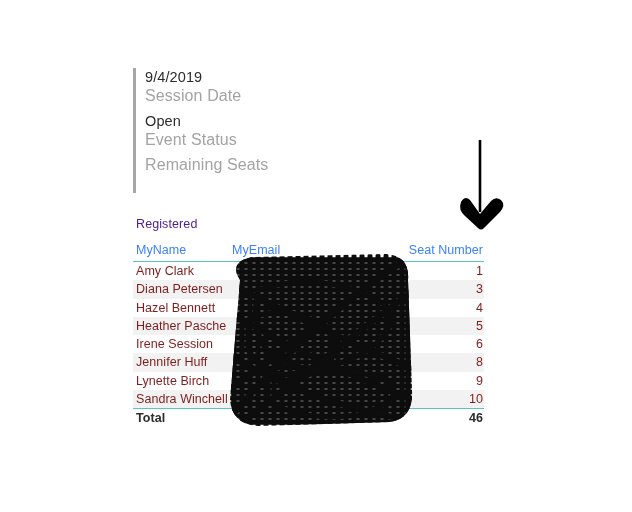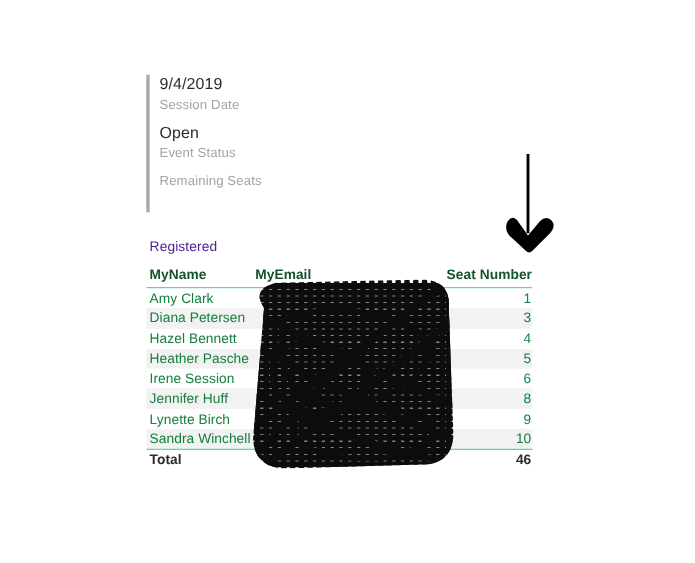--- a/index.html
+++ b/index.html
@@ -37,21 +37,21 @@
   .kpi-item + .kpi-item {
     margin-top: 8px;
   }
   .kpi-value {
     font-size: 14.5px;
     color: #2b2b2b;
     line-height: 19px;
     letter-spacing: 0.1px;
   }
   .kpi-label {
-    font-size: 12px;
+    font-size: 16px;
     color: #a3a3a3;
     line-height: 17px;
     letter-spacing: 0.1px;
   }
 
   
   #table-block {
     position: absolute;
     left: 133px;
     top: 216px;
@@ -79,37 +79,37 @@
     letter-spacing: 0.05px;
     white-space: nowrap;
     overflow: hidden;
   }
   
   .col-name   { width: 97px; }
   .col-email  { width: 176px; }
   .col-seat   { width: 78px; }
 
   table#registration-table thead th {
-    color: #14532d;
-    font-weight: bold;
+    color: #3b82f6;
+    font-weight: normal;
     text-align: left;
     height: 22px;
     line-height: 22px;
     vertical-align: bottom;
     border-bottom: 1.6px solid #58c6bf;
   }
   table#registration-table thead th.seat-head {
     text-align: right;
     padding-right: 1px;
   }
   table#registration-table thead th.name-head { padding-left: 3px; }
   table#registration-table thead th.email-head { padding-left: 2px; }
 
   table#registration-table tbody td {
-    color: #15803d;
+    color: #7f1d1d;
   }
   table#registration-table tbody td.cell-name { padding-left: 3px; }
   table#registration-table tbody td.cell-email { padding-left: 2px; }
   table#registration-table tbody td.cell-seat {
     text-align: right;
     padding-right: 1px;
   }
   table#registration-table tbody tr.alt td {
     background: #f2f2f2;
   }

